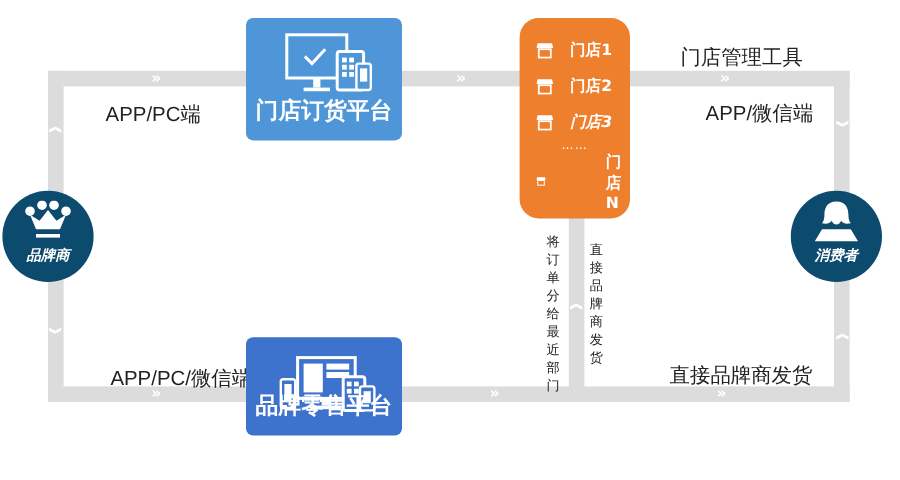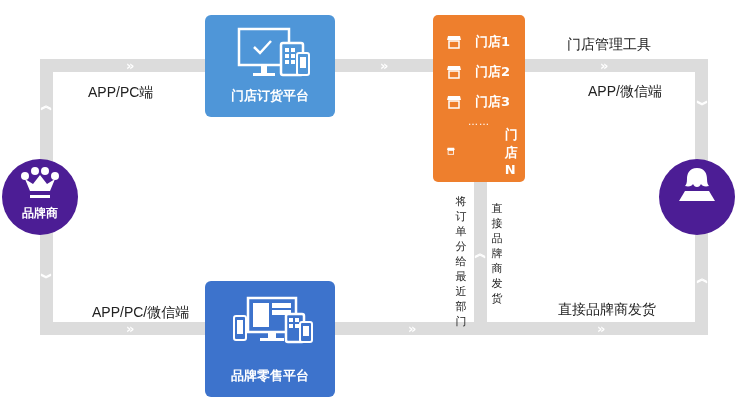--- a/index.html
+++ b/index.html
@@ -1,27 +1,27 @@
 <!DOCTYPE html>
 <html><head>
 <meta charset="utf-8">
 <style>
   * { margin:0; padding:0; box-sizing:border-box; }
   html, body { width:750px; height:400px; background:#ffffff; overflow:hidden; }
   body { position:relative; font-family:"DejaVu Sans", "Liberation Sans", sans-serif; }
   .band { position:absolute; background:#dcdcdc; }
   .chev { position:absolute; color:#ffffff; font-size:13px; font-weight:bold; line-height:13px; letter-spacing:-3px; font-family:"DejaVu Sans", sans-serif; }
   .chev.v { letter-spacing:0; line-height:7px; font-size:12px; text-align:center; width:13px; }
-  .label { position:absolute; font-size:14px; color:#222; white-space:nowrap; font-family:"Liberation Sans", "DejaVu Sans", sans-serif; }
+  .label { position:absolute; font-size:17px; color:#222; white-space:nowrap; font-family:"Liberation Sans", "DejaVu Sans", sans-serif; }
   .vlabel { position:absolute; font-size:11px; color:#222; width:12px; line-height:15px; text-align:center; word-break:break-all; font-family:"DejaVu Sans", sans-serif; }
-  .circle { position:absolute; width:76px; height:76px; border-radius:50%; background:#4c1d95; color:#fff; }
+  .circle { position:absolute; width:76px; height:76px; border-radius:50%; background:#0c4a6e; color:#fff;font-style:italic; }
   .circle .ctext { position:absolute; left:0; right:0; bottom:13px; text-align:center; font-size:12px; font-weight:bold; }
   .platform { position:absolute; width:130px; border-radius:6px; color:#fff; }
-  .platform .ptext { position:absolute; left:0; right:0; bottom:12px; text-align:center; font-size:13px; font-weight:bold; }
-  .stores { position:absolute; left:433px; top:15px; width:92px; height:167px; background:#ee7f2d; border-radius:5px; color:#fff; }
+  .platform .ptext { position:absolute; left:0; right:0; bottom:12px; text-align:center; font-size:19px; font-weight:bold; }
+  .stores { position:absolute; left:433px; top:15px; width:92px; height:167px; background:#ee7f2d; border-radius:16px; color:#fff; }
   .store { position:absolute; left:14px; height:18px; display:flex; align-items:center; }
   .store .sname { margin-left:14px; font-size:13px; font-weight:bold; }
   .dots { position:absolute; left:0; right:0; top:104px; text-align:center; font-size:10px; letter-spacing:1px; line-height:6px; }
 </style>
 </head>
 <body>
 
 <div class="band" style="left:40px; top:59px; width:668px; height:13px;"></div>
 <div class="band" style="left:40px; top:322px; width:668px; height:13px;"></div>
 <div class="band" style="left:40px; top:59px; width:13px; height:276px;"></div>
@@ -58,20 +58,21 @@
     <rect x="10" y="28" width="20" height="3" fill="#fff"></rect>
   </svg>
   <div class="ctext">品牌商</div>
 </div>
 
 <div class="circle" style="left:659px; top:159px;">
   <svg width="40" height="36" viewBox="0 0 40 36" style="position:absolute; left:18px; top:8px;">
     <path d="M20 1 C12 1 10 7 10 12 C10 16 9 18 8 19 C12 20 15 19 16 17 C17 19 18 20 20 20 C22 20 23 19 24 17 C25 19 28 20 32 19 C31 18 30 16 30 12 C30 7 28 1 20 1 Z" fill="#fff"></path>
     <path d="M8 24 L32 24 L38 34 L2 34 Z" fill="#fff"></path>
   </svg>
+  <div class="ctext">消费者</div>
 </div>
 
 <div class="platform" style="left:205px; top:15px; height:102px; background:#4f96d8;">
   <svg width="80" height="60" viewBox="0 0 80 60" style="position:absolute; left:32px; top:12px;">
     <rect x="2" y="2" width="50" height="36" fill="none" stroke="#fff" stroke-width="2.5"></rect>
     <path d="M17 20 L23 26 L34 14" fill="none" stroke="#fff" stroke-width="2.5"></path>
     <rect x="24" y="38" width="6" height="8" fill="#fff"></rect>
     <rect x="16" y="46" width="22" height="3" fill="#fff"></rect>
     <rect x="44" y="16" width="22" height="32" rx="2" fill="#4f96d8" stroke="#fff" stroke-width="2.5"></rect>
     <rect x="48" y="21" width="4" height="4" fill="#fff"></rect>
@@ -79,21 +80,21 @@
     <rect x="48" y="27" width="4" height="4" fill="#fff"></rect>
       <rect x="54" y="27" width="4" height="4" fill="#fff"></rect>
     <rect x="48" y="33" width="4" height="4" fill="#fff"></rect>
       <rect x="54" y="33" width="4" height="4" fill="#fff"></rect>
     <rect x="60" y="26" width="12" height="22" rx="2" fill="#4f96d8" stroke="#fff" stroke-width="2"></rect>
     <rect x="63" y="30" width="6" height="11" fill="#fff"></rect>
   </svg>
   <div class="ptext">门店订货平台</div>
 </div>
 
-<div class="platform" style="left:205px; top:281px; height:116px; background:#3d73cc;padding-left:44px;">
+<div class="platform" style="left:205px; top:281px; height:82px; background:#3d73cc;padding-left:44px;">
   <svg width="84" height="52" viewBox="0 0 84 52" style="position:absolute; left:27px; top:15px;">
     <rect x="16" y="2" width="48" height="34" fill="none" stroke="#fff" stroke-width="2.5"></rect>
     <rect x="21" y="7" width="16" height="24" fill="#fff"></rect>
     <rect x="40" y="7" width="19" height="5" fill="#fff"></rect>
     <rect x="40" y="14" width="19" height="5" fill="#fff"></rect>
     <rect x="36" y="36" width="8" height="6" fill="#fff"></rect>
     <rect x="28" y="42" width="24" height="3" fill="#fff"></rect>
     <rect x="2" y="20" width="12" height="24" rx="2" fill="#3d73cc" stroke="#fff" stroke-width="2"></rect>
     <rect x="5" y="24" width="6" height="14" fill="#fff"></rect>
     <rect x="54" y="18" width="18" height="28" rx="2" fill="#3d73cc" stroke="#fff" stroke-width="2.5"></rect>
@@ -115,21 +116,21 @@
       </svg>
     <span class="sname">门店1</span>
   </div>
   <div class="store" style="top:48px;justify-content:flex-end;">
     <svg width="14" height="14" viewBox="0 0 14 14">
         <path d="M1 1 H13 L14 5 H0 Z" fill="#fff"></path>
         <rect x="2" y="6" width="10" height="7" fill="none" stroke="#fff" stroke-width="1.5"></rect>
       </svg>
     <span class="sname">门店2</span>
   </div>
-  <div class="store" style="top:78px;">
+  <div class="store" style="top:78px;font-style:italic;">
     <svg width="14" height="14" viewBox="0 0 14 14">
         <path d="M1 1 H13 L14 5 H0 Z" fill="#fff"></path>
         <rect x="2" y="6" width="10" height="7" fill="none" stroke="#fff" stroke-width="1.5"></rect>
       </svg>
     <span class="sname">门店3</span>
   </div>
   <div class="dots">……</div>
   <div class="store" style="top:127px;gap:36px;">
     <svg width="14" height="14" viewBox="0 0 14 14">
         <path d="M1 1 H13 L14 5 H0 Z" fill="#fff"></path>

